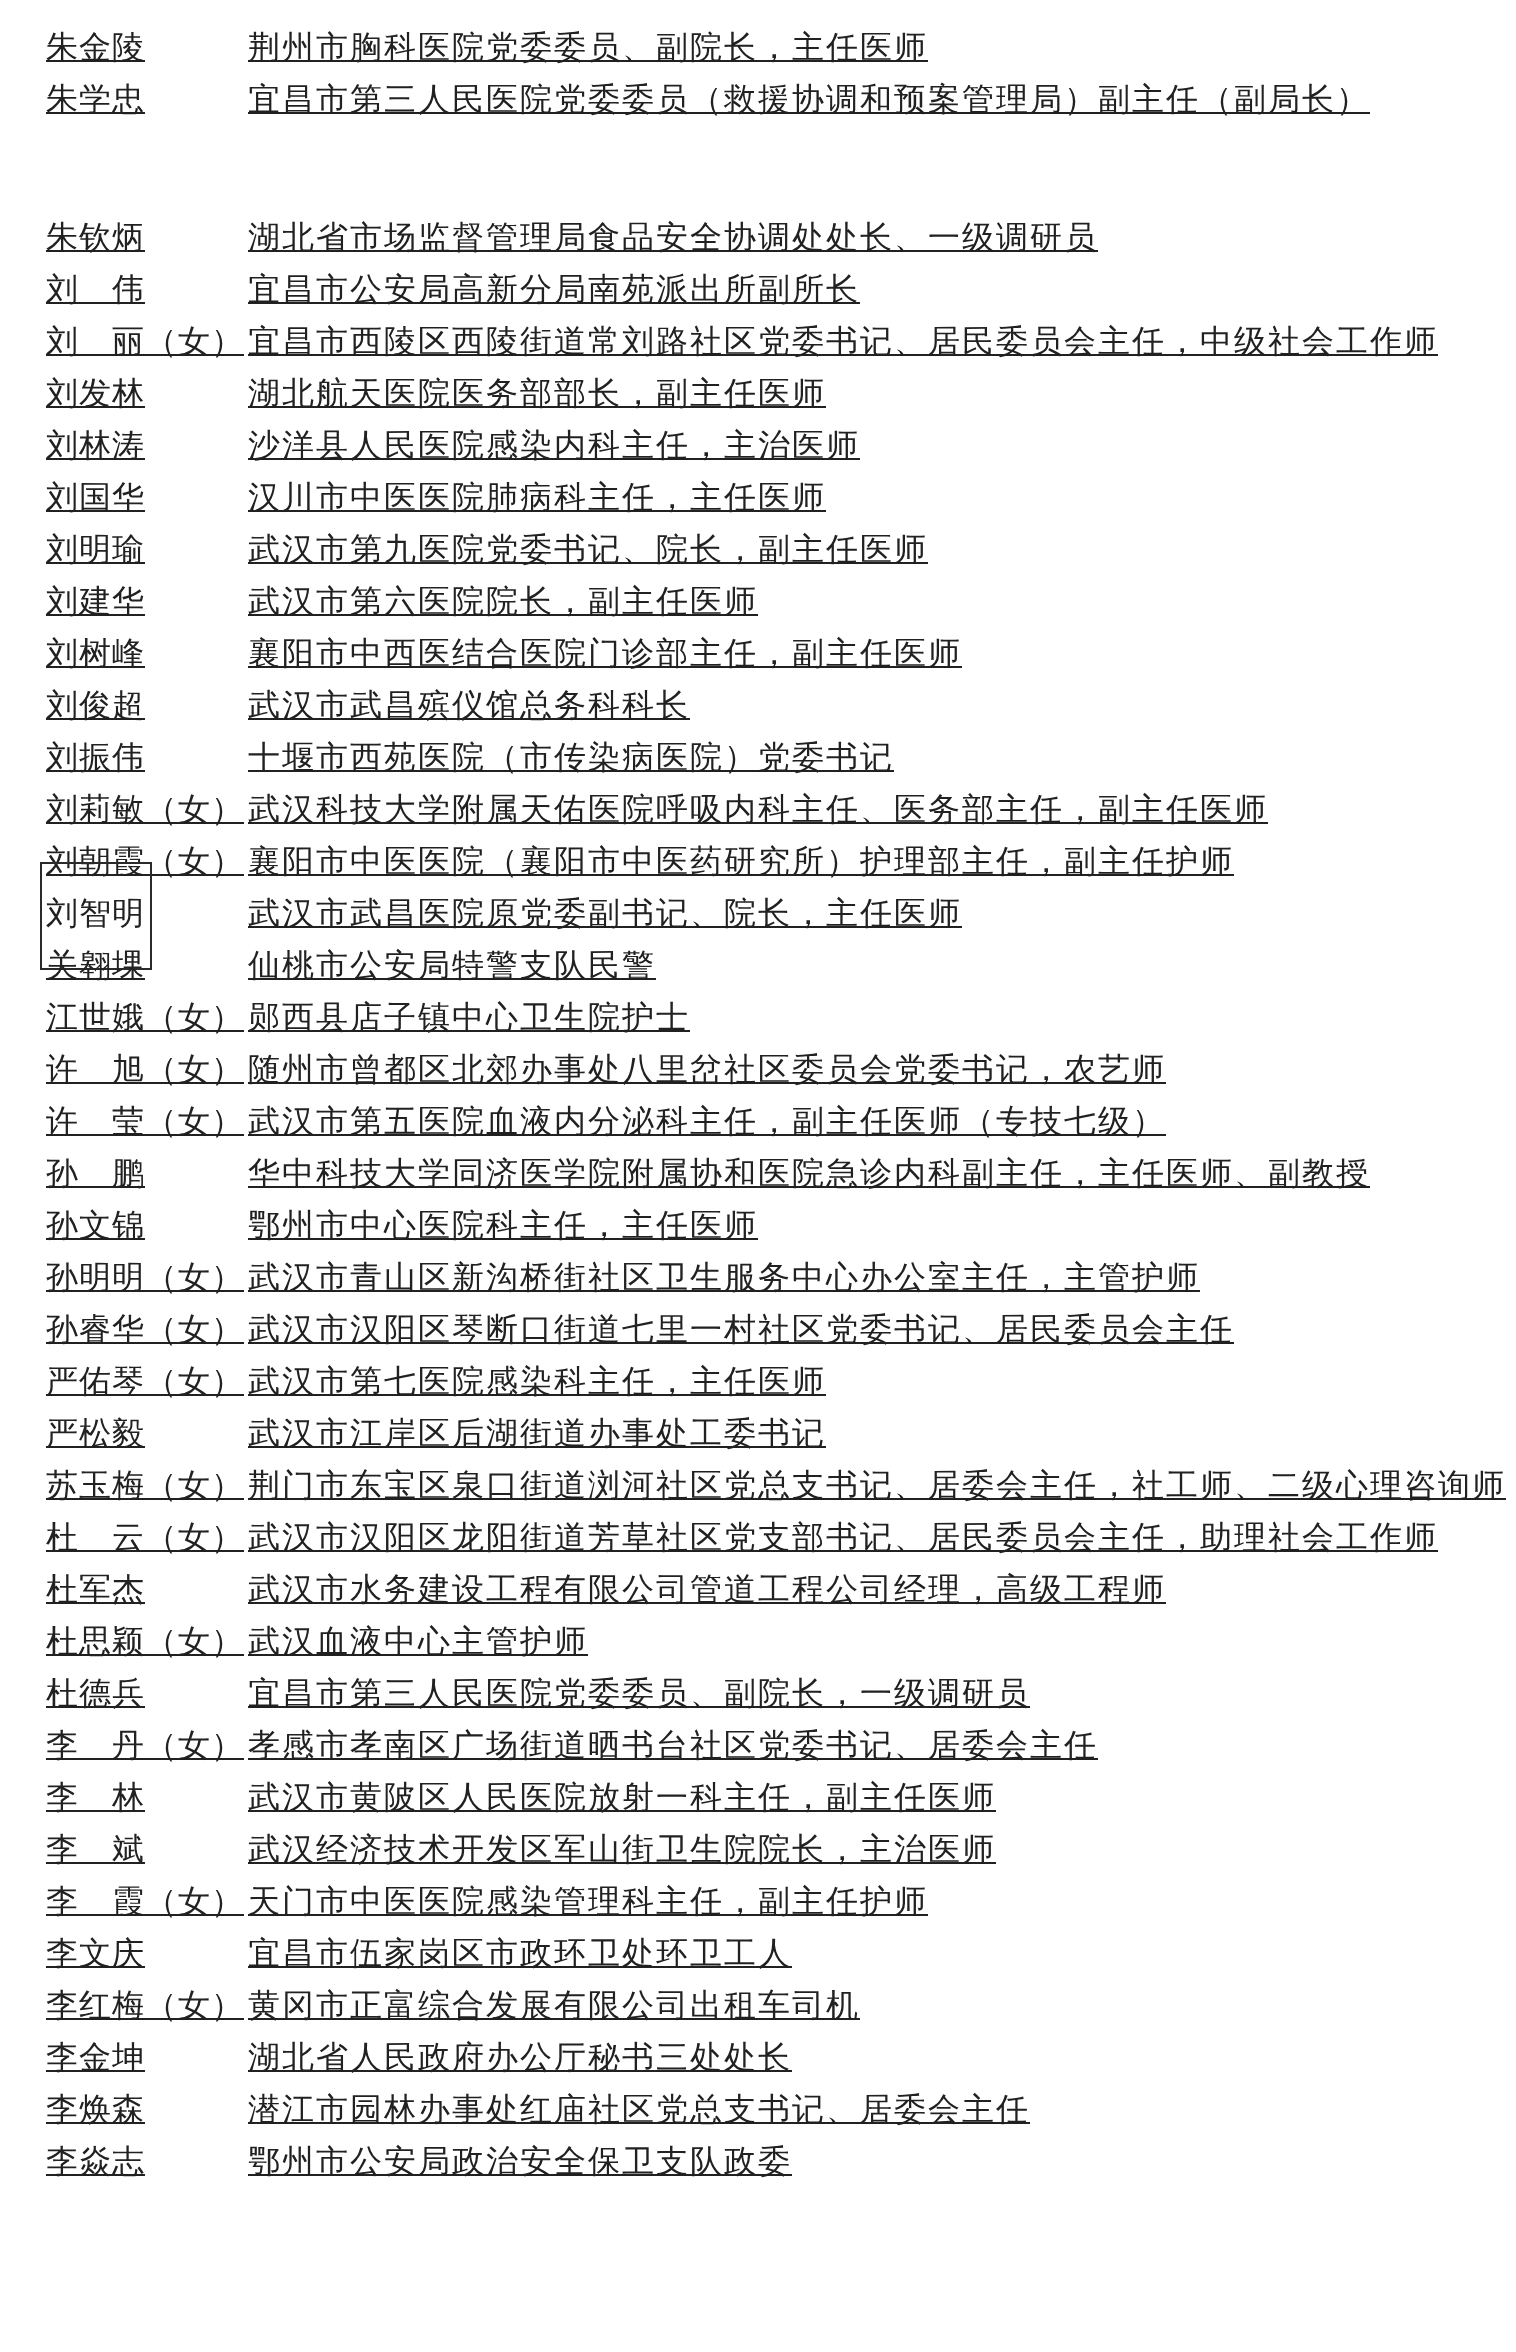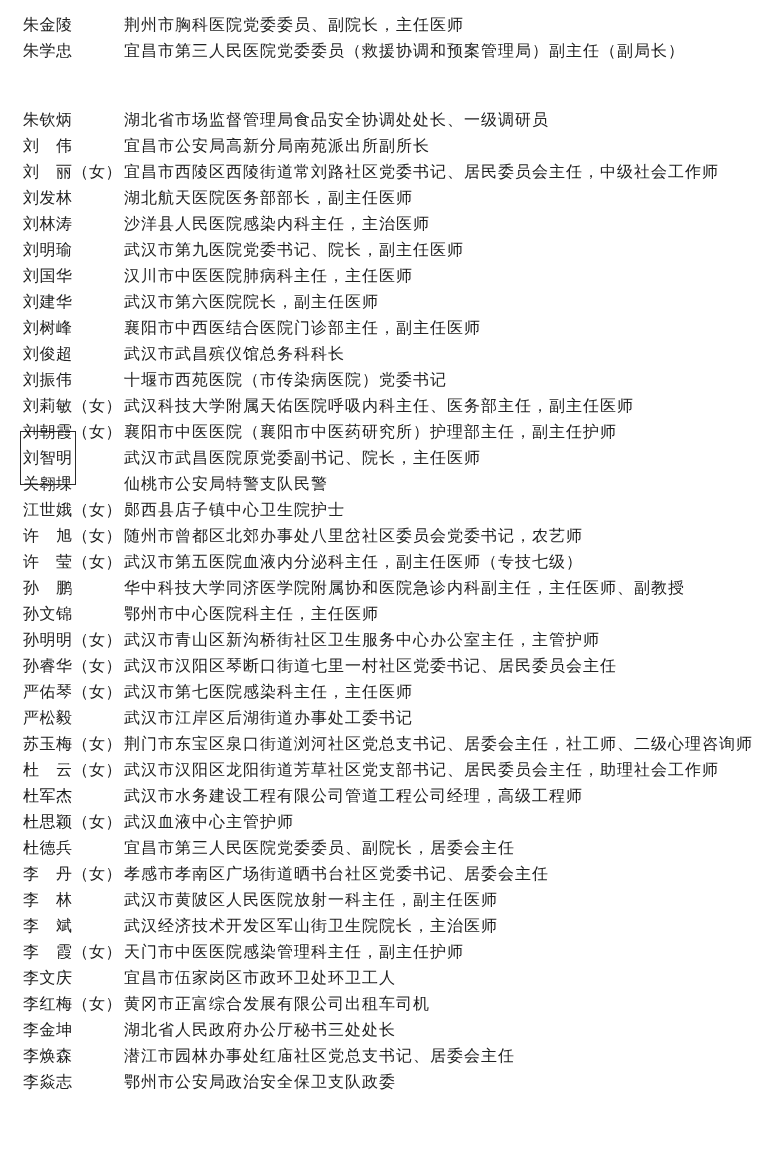--- a/index.html
+++ b/index.html
@@ -11,20 +11,21 @@
     width: 758px;
     height: 1176px;
     overflow: hidden;
     font-family: "Liberation Serif", "DejaVu Serif", serif;
     color: #212121;
   }
   .page {
     padding: 12px 4px 0 23px;
     box-sizing: border-box;
     width: 758px;
+    text-decoration: underline;
   }
   .row {
     display: flex;
     align-items: center;
     height: 26px;
     line-height: 26px;
     font-size: 16px;
     white-space: nowrap;
   }
   .row.gap-before {
@@ -77,28 +78,28 @@
       </div>
       <div class="row">
         <span class="name-cell">刘发林</span>
         <span class="desc">湖北航天医院医务部部长，副主任医师</span>
       </div>
       <div class="row">
         <span class="name-cell">刘林涛</span>
         <span class="desc">沙洋县人民医院感染内科主任，主治医师</span>
       </div>
       <div class="row">
+        <span class="name-cell">刘国华</span>
+        <span class="desc">汉川市中医医院肺病科主任，主任医师</span>
+      </div>
+      <div class="row">
         <span class="name-cell">刘明瑜</span>
         <span class="desc">武汉市第九医院党委书记、院长，副主任医师</span>
       </div>
       <div class="row">
-        <span class="name-cell">刘国华</span>
-        <span class="desc">汉川市中医医院肺病科主任，主任医师</span>
-      </div>
-      <div class="row">
         <span class="name-cell">刘建华</span>
         <span class="desc">武汉市第六医院院长，副主任医师</span>
       </div>
       <div class="row">
         <span class="name-cell">刘树峰</span>
         <span class="desc">襄阳市中西医结合医院门诊部主任，副主任医师</span>
       </div>
       <div class="row">
         <span class="name-cell">刘俊超</span>
         <span class="desc">武汉市武昌殡仪馆总务科科长</span>
@@ -170,21 +171,21 @@
       <div class="row">
         <span class="name-cell">杜军杰</span>
         <span class="desc">武汉市水务建设工程有限公司管道工程公司经理，高级工程师</span>
       </div>
       <div class="row">
         <span class="name-cell">杜思颖（女）</span>
         <span class="desc">武汉血液中心主管护师</span>
       </div>
       <div class="row">
         <span class="name-cell">杜德兵</span>
-        <span class="desc">宜昌市第三人民医院党委委员、副院长，居委会主任</span>
+        <span class="desc">宜昌市第三人民医院党委委员、副院长，一级调研员</span>
       </div>
       <div class="row">
         <span class="name-cell">李　丹（女）</span>
         <span class="desc">孝感市孝南区广场街道晒书台社区党委书记、居委会主任</span>
       </div>
       <div class="row">
         <span class="name-cell">李　林</span>
         <span class="desc">武汉市黄陂区人民医院放射一科主任，副主任医师</span>
       </div>
       <div class="row">

